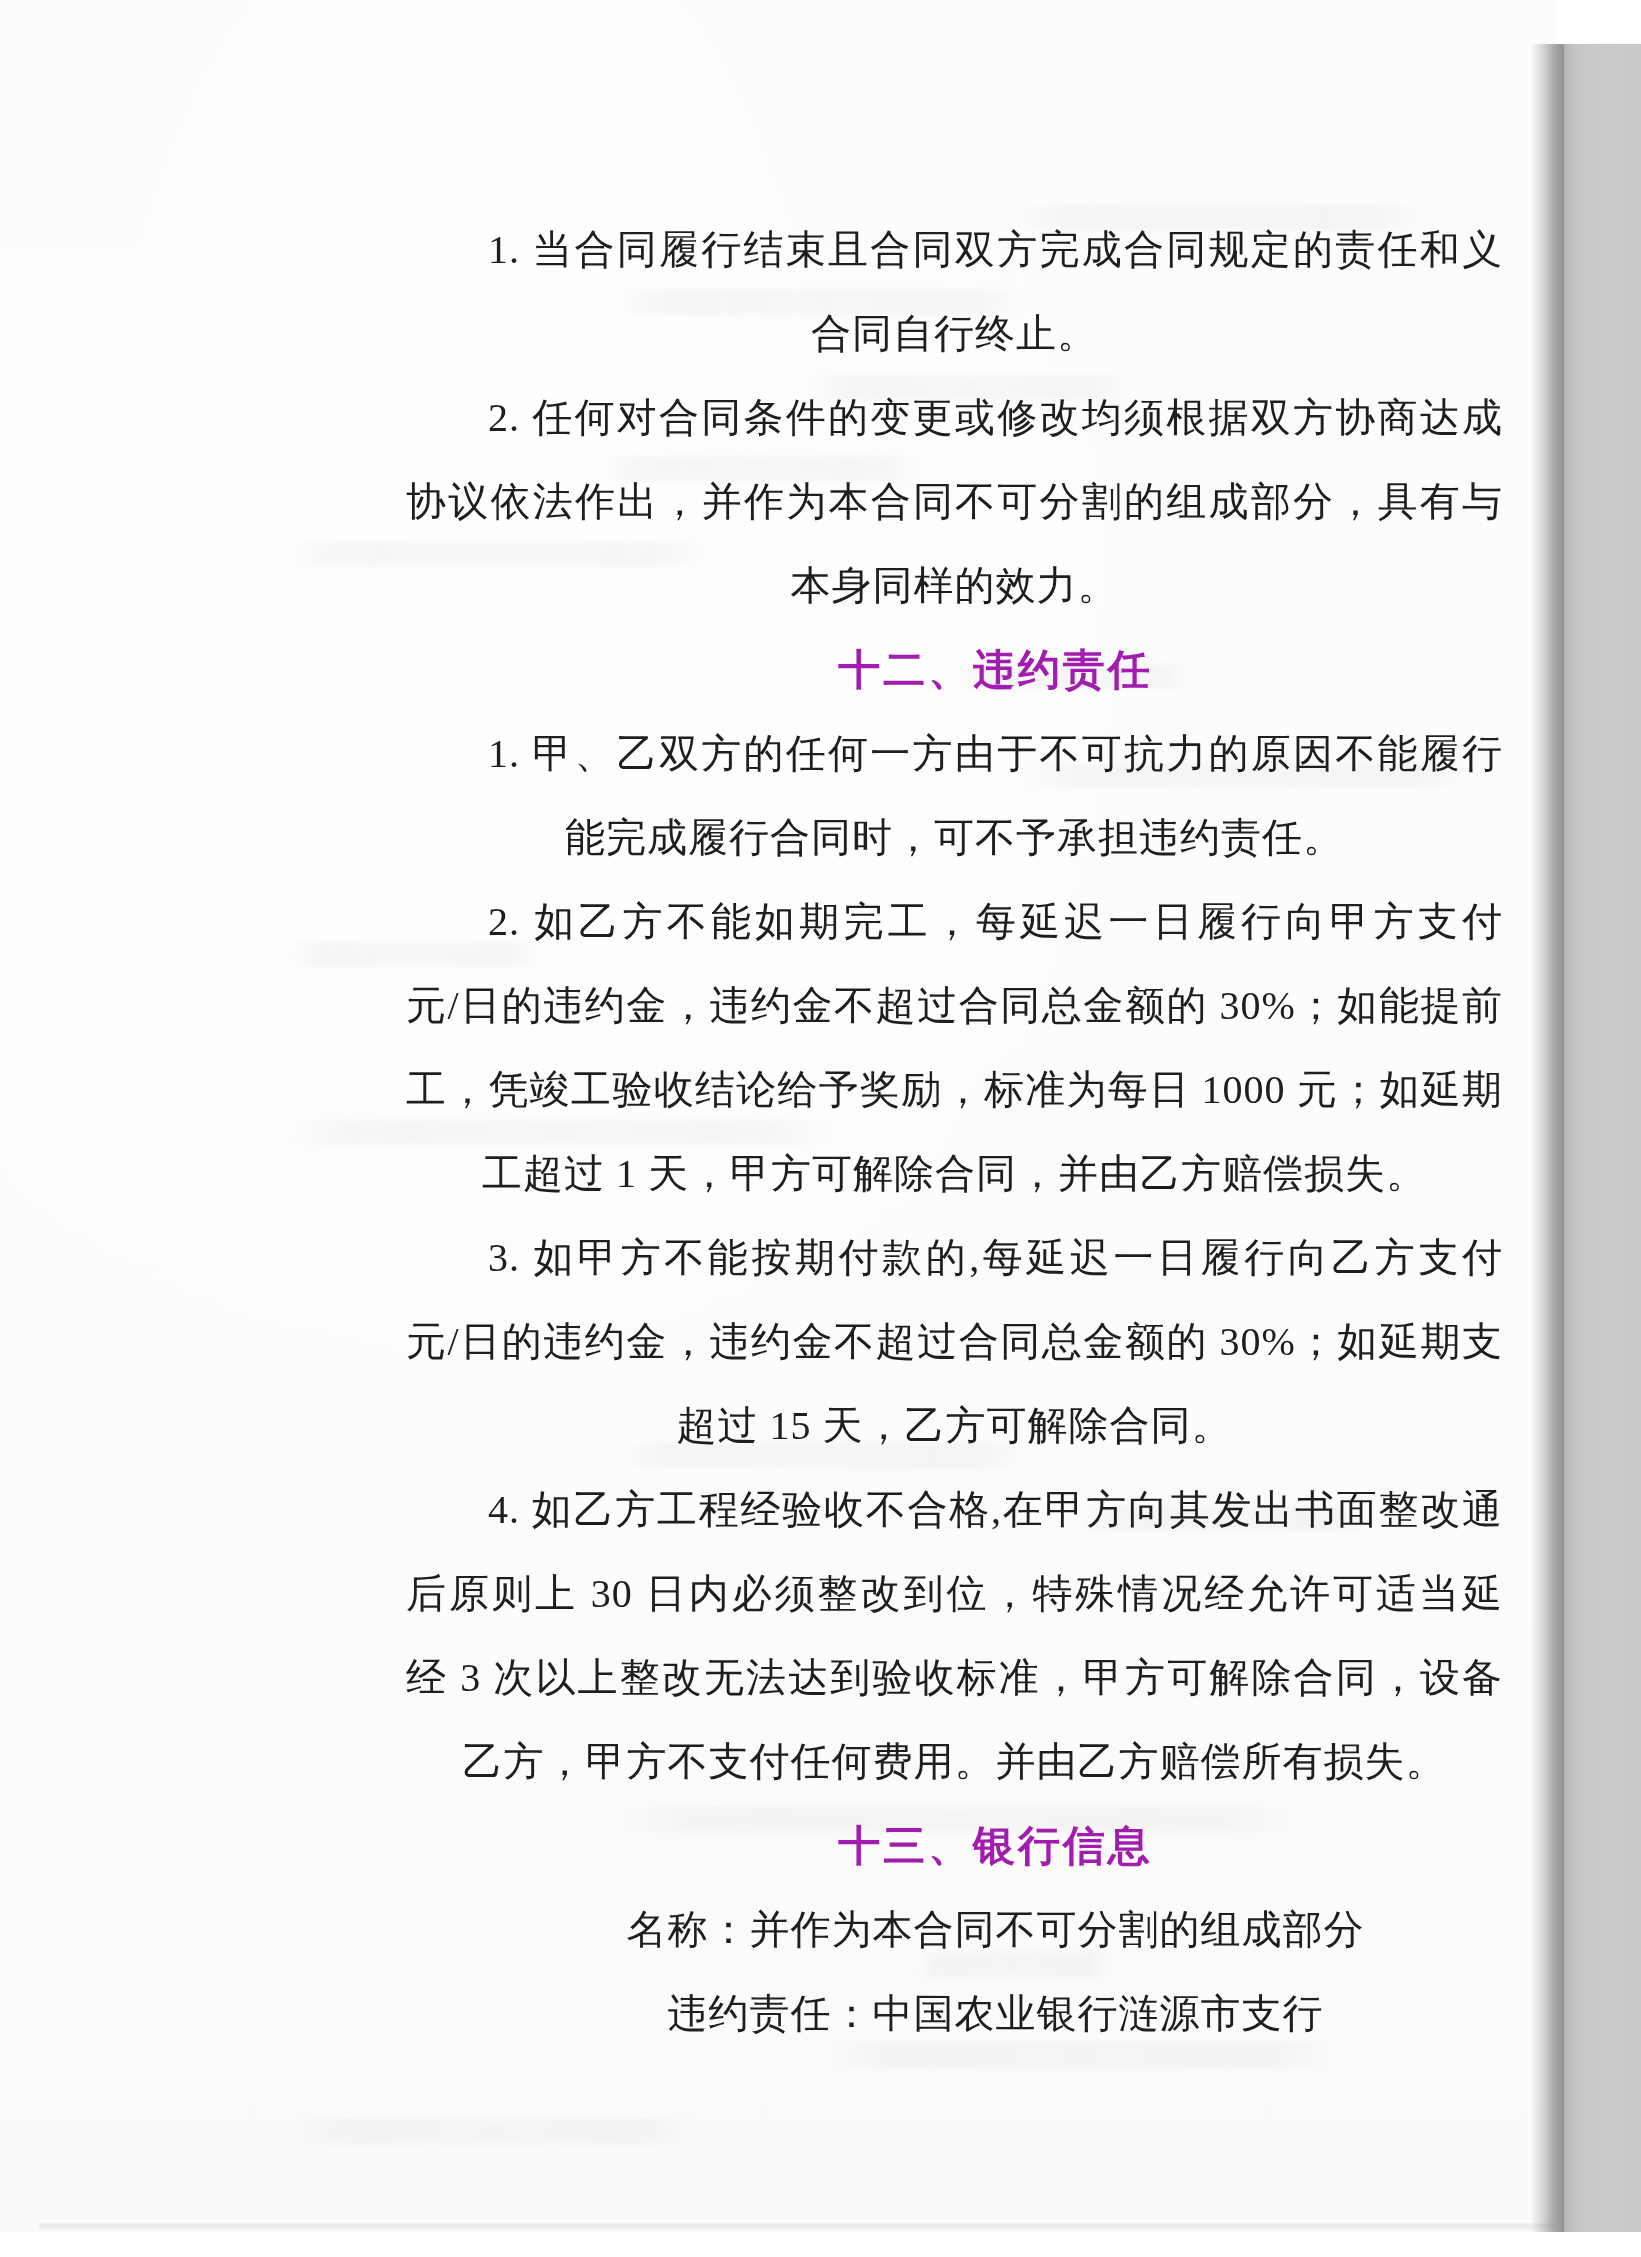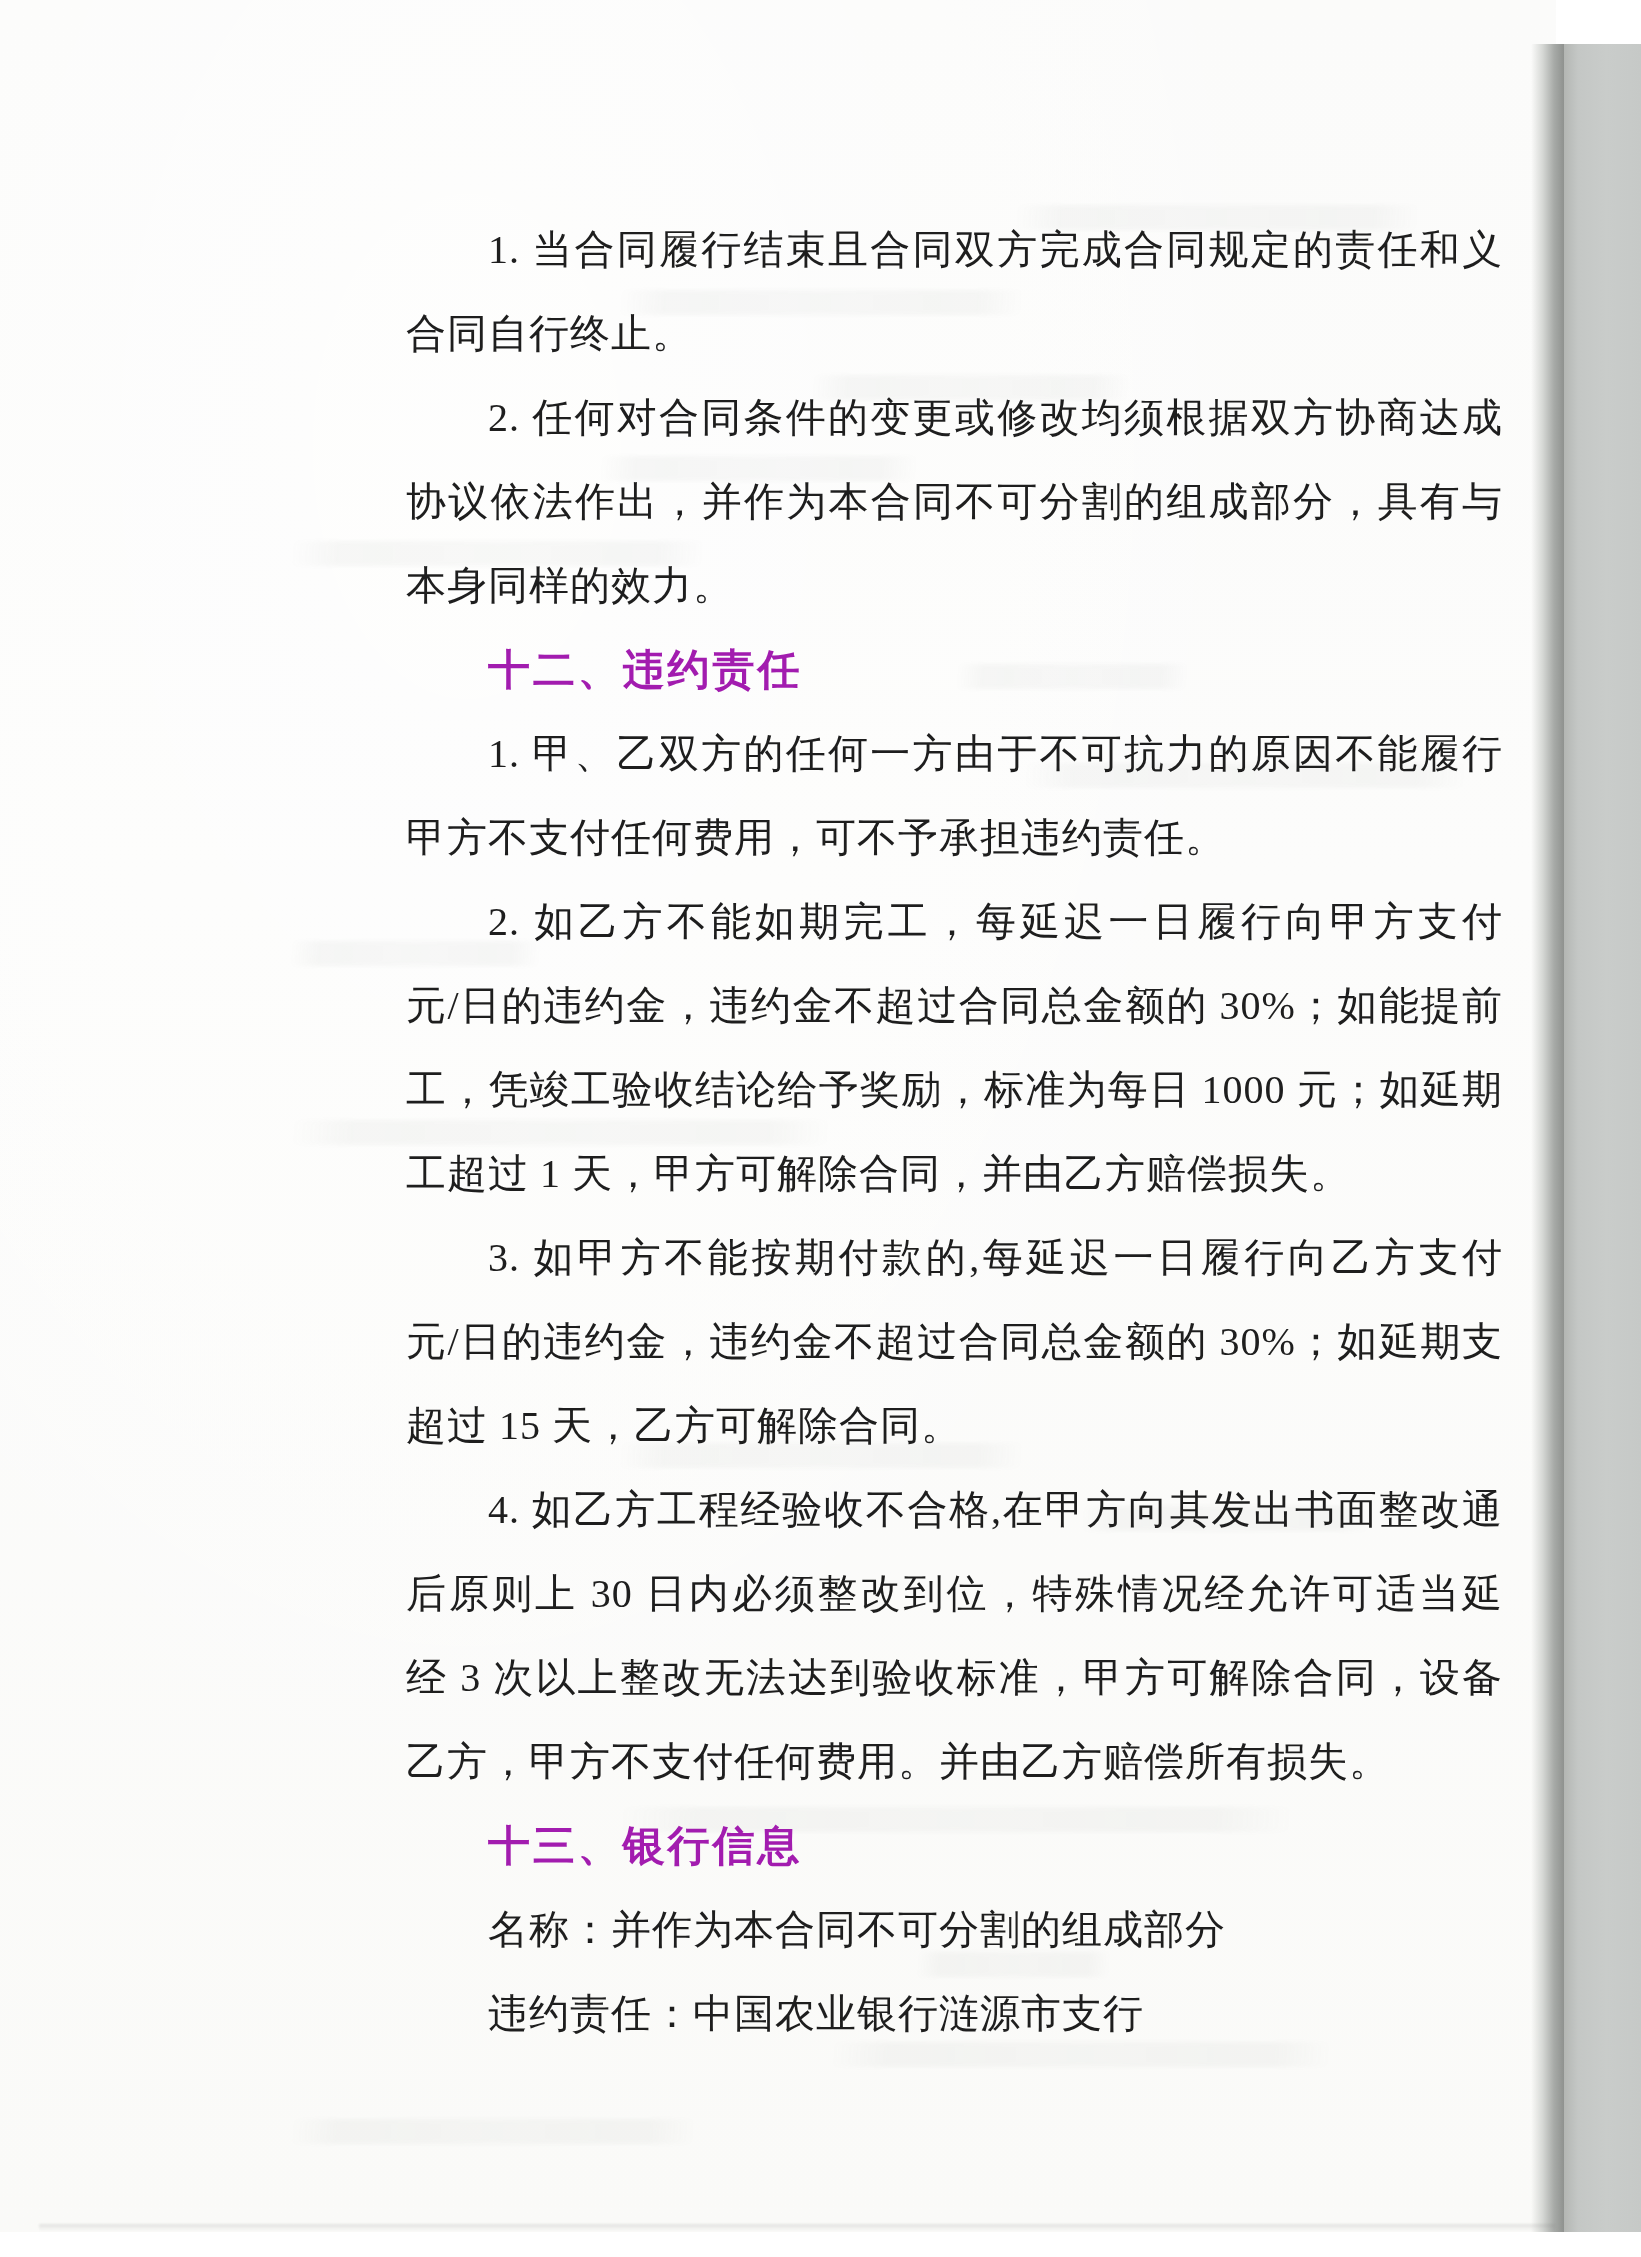--- a/index.html
+++ b/index.html
@@ -42,20 +42,21 @@
     left:406px;top:208px;
     width:1097px;
   }
   .line{
     height:84px;
     line-height:84px;
     font-size:40px;
     color:#1e1e1e;
     white-space:nowrap;
     letter-spacing:1px;
+    text-align:center;
   }
   .line.j{
     white-space:normal;
     text-align:justify;
     text-align-last:justify;
     text-justify:inter-character;
     overflow:hidden;
   }
   .line.ind{ padding-left:82px; }
   .line.heading{
@@ -101,21 +102,21 @@
 <div class="ghost" style="left:290px;top:2119px;width:406px;"></div>
 
 <div class="text-block">
     <div class="line ind j">1. 当合同履行结束且合同双方完成合同规定的责任和义务，</div>
     <div class="line">合同自行终止。</div>
     <div class="line ind j">2. 任何对合同条件的变更或修改均须根据双方协商达成的</div>
     <div class="line j">协议依法作出，并作为本合同不可分割的组成部分，具有与合同</div>
     <div class="line">本身同样的效力。</div>
     <div class="line heading ind">十二、违约责任</div>
     <div class="line ind j">1. 甲、乙双方的任何一方由于不可抗力的原因不能履行或不</div>
-    <div class="line">甲方不支付任何费用，可不予承担违约责任。</div>
+    <div class="line">能完成履行合同时，可不予承担违约责任。</div>
     <div class="line ind j">2. 如乙方不能如期完工，每延迟一日履行向甲方支付 1000</div>
     <div class="line j">元/日的违约金，违约金不超过合同总金额的 30%；如能提前完</div>
     <div class="line j">工，凭竣工验收结论给予奖励，标准为每日 1000 元；如延期完</div>
     <div class="line">工超过 1 天，甲方可解除合同，并由乙方赔偿损失。</div>
     <div class="line ind j">3. 如甲方不能按期付款的,每延迟一日履行向乙方支付 1000</div>
     <div class="line j">元/日的违约金，违约金不超过合同总金额的 30%；如延期支付</div>
     <div class="line">超过 15 天，乙方可解除合同。</div>
     <div class="line ind j">4. 如乙方工程经验收不合格,在甲方向其发出书面整改通知</div>
     <div class="line j">后原则上 30 日内必须整改到位，特殊情况经允许可适当延长，</div>
     <div class="line j">经 3 次以上整改无法达到验收标准，甲方可解除合同，设备退还</div>

